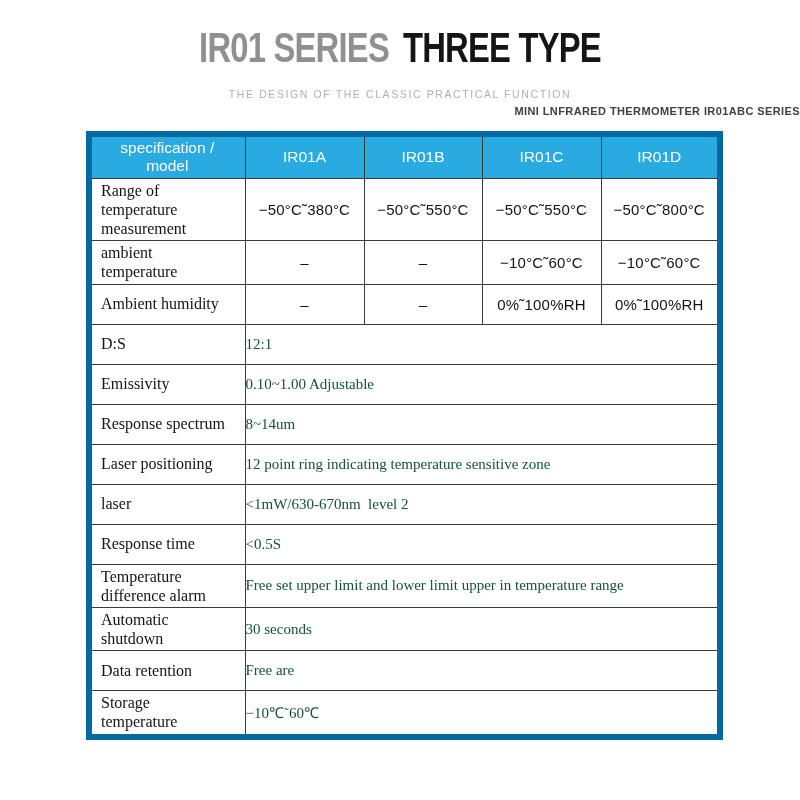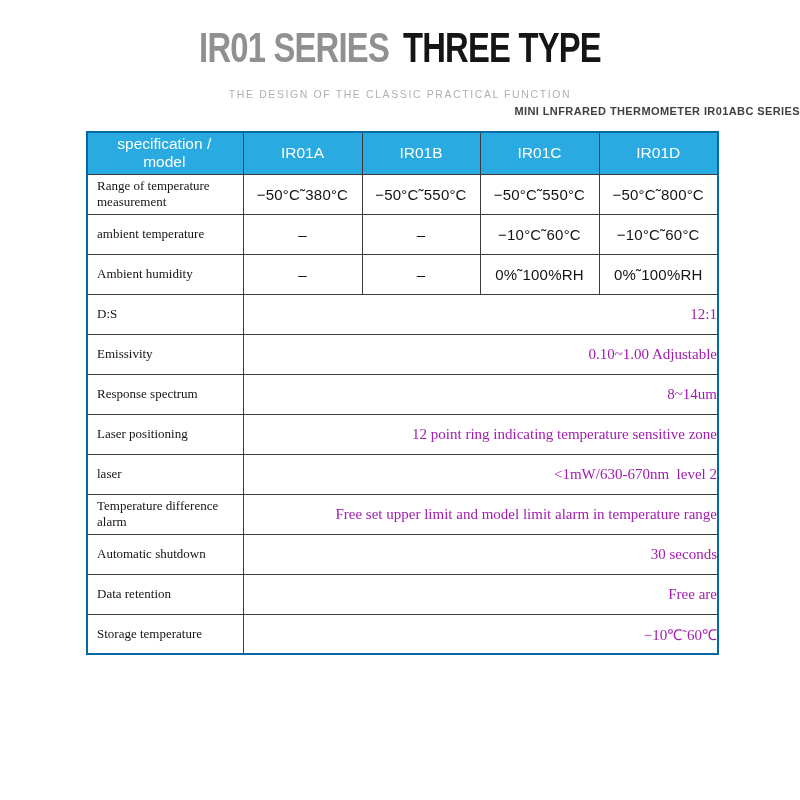--- a/index.html
+++ b/index.html
@@ -38,21 +38,21 @@
     font-size:11px;
     letter-spacing:0.4px;
   }
 
   
   table.spec {
     border-collapse:collapse;
     table-layout:fixed;
     width:631px;
     margin:14px 0 0 86px;
-    border:2px solid #0369a1;
+    border:6px solid #0369a1;
   }
   .spec th, .spec td {
     border:1.5px solid #3b3b3b;
     vertical-align:middle;
     overflow:hidden;
   }
 
   .spec tr.head th {
     background:#29ABE2;
     color:#ffffff;
@@ -65,40 +65,39 @@
     text-align:left;
     padding:2px 10px 2px 8px;
     line-height:1.18;
     font-size:15.5px;
   }
 
   .spec td { height:40px; }
 
   td.label {
     font-family:"Liberation Serif", serif;
-    font-size:13px;
+    font-size:16px;
     text-align:left;
     padding:2px 18px 2px 9px;
     line-height:1.2;
     color:#141414;
   }
   td.val-sans {
     font-family:"Liberation Sans", sans-serif;
     font-size:15px;
     text-align:center;
     letter-spacing:0.2px;
     color:#141414;
   }
   td.val-serif {
     font-family:"Liberation Serif", serif;
     font-size:15px;
-    text-align:right;
+    text-align:left;
     white-space:pre-wrap;
-    color:#a21caf;
-    padding-left:24px;
+    color:#14532d;
   }
   .note {
     font-family:"Liberation Sans", sans-serif;
     font-size:13px;
   }
 </style>
 </head>
 <body>
 
 <div class="page">
@@ -170,24 +169,28 @@
     <tr>
       <td class="label">Laser positioning</td>
       <td class="val-serif" colspan="4">12 point ring indicating temperature sensitive zone</td>
     </tr>
 
     <tr>
       <td class="label">laser</td>
       <td class="val-serif" colspan="4">&lt;1mW/630-670nm&nbsp;&nbsp;level 2</td>
     </tr>
 
+    <tr>
+      <td class="label">Response time</td>
+      <td class="val-serif" colspan="4">&lt;0.5S</td>
+    </tr>
 
     <tr>
       <td class="label">Temperature difference alarm</td>
-      <td class="val-serif" colspan="4">Free set upper limit and model limit alarm in temperature range</td>
+      <td class="val-serif" colspan="4">Free set upper limit and lower limit upper in temperature range</td>
     </tr>
 
     <tr>
       <td class="label">Automatic shutdown</td>
       <td class="val-serif" colspan="4">30 seconds</td>
     </tr>
 
     <tr>
       <td class="label">Data retention</td>
       <td class="val-serif" colspan="4">Free are</td>

